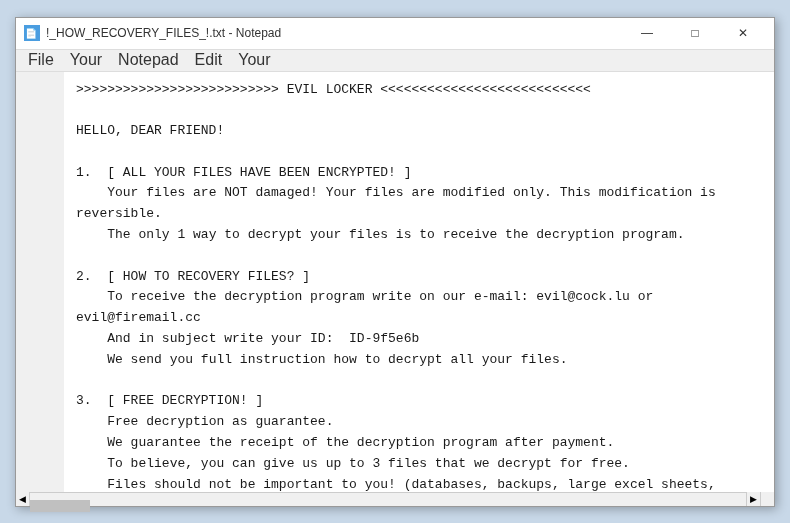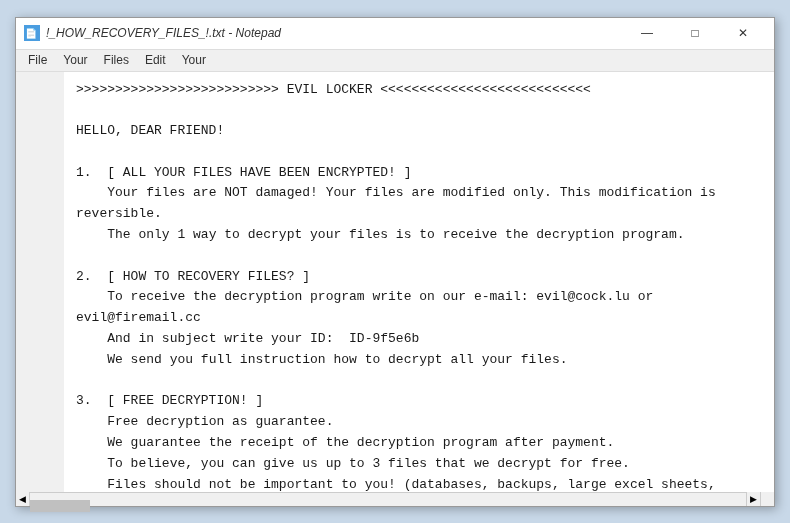--- a/index.html
+++ b/index.html
@@ -51,21 +51,20 @@
       display: flex;
       align-items: center;
       justify-content: center;
       font-size: 10px;
       color: white;
     }
 
     .title-text {
       font-size: 12px;
       color: #333;
-      font-style: italic;
     }
 
     .title-bar-controls {
       display: flex;
       gap: 2px;
     }
 
     .ctrl-btn {
       width: 46px;
       height: 24px;
@@ -83,21 +82,21 @@
       background: #f0f0f0;
       height: 22px;
       display: flex;
       align-items: center;
       padding: 0 4px;
       border-bottom: 1px solid #ddd;
     }
 
     .menu-item {
       padding: 2px 8px;
-      font-size: 12px;
+      font-size: 16px;
       color: #333;
       cursor: pointer;
       text-align: right;
     }
 
     .content-area {
       flex: 1;
       background: white;
       overflow: auto;
       padding: 8px 12px;
@@ -135,21 +134,21 @@
     <div class="title-bar-controls">
       <button class="ctrl-btn minimize">—</button>
       <button class="ctrl-btn maximize">□</button>
       <button class="ctrl-btn close">✕</button>
     </div>
   </div>
 
   <div class="menu-bar">
     <span class="menu-item">File</span>
     <span class="menu-item">Your</span>
-    <span class="menu-item">Files</span>
+    <span class="menu-item">Notepad</span>
     <span class="menu-item">Edit</span>
     <span class="menu-item">Your</span>
   </div>
 
   <div class="content-area" style="position:relative; overflow:hidden;">
     <pre>&gt;&gt;&gt;&gt;&gt;&gt;&gt;&gt;&gt;&gt;&gt;&gt;&gt;&gt;&gt;&gt;&gt;&gt;&gt;&gt;&gt;&gt;&gt;&gt;&gt;&gt; EVIL LOCKER &lt;&lt;&lt;&lt;&lt;&lt;&lt;&lt;&lt;&lt;&lt;&lt;&lt;&lt;&lt;&lt;&lt;&lt;&lt;&lt;&lt;&lt;&lt;&lt;&lt;&lt;&lt;
 
 HELLO, DEAR FRIEND!
 
 1.  [ ALL YOUR FILES HAVE BEEN ENCRYPTED! ]

